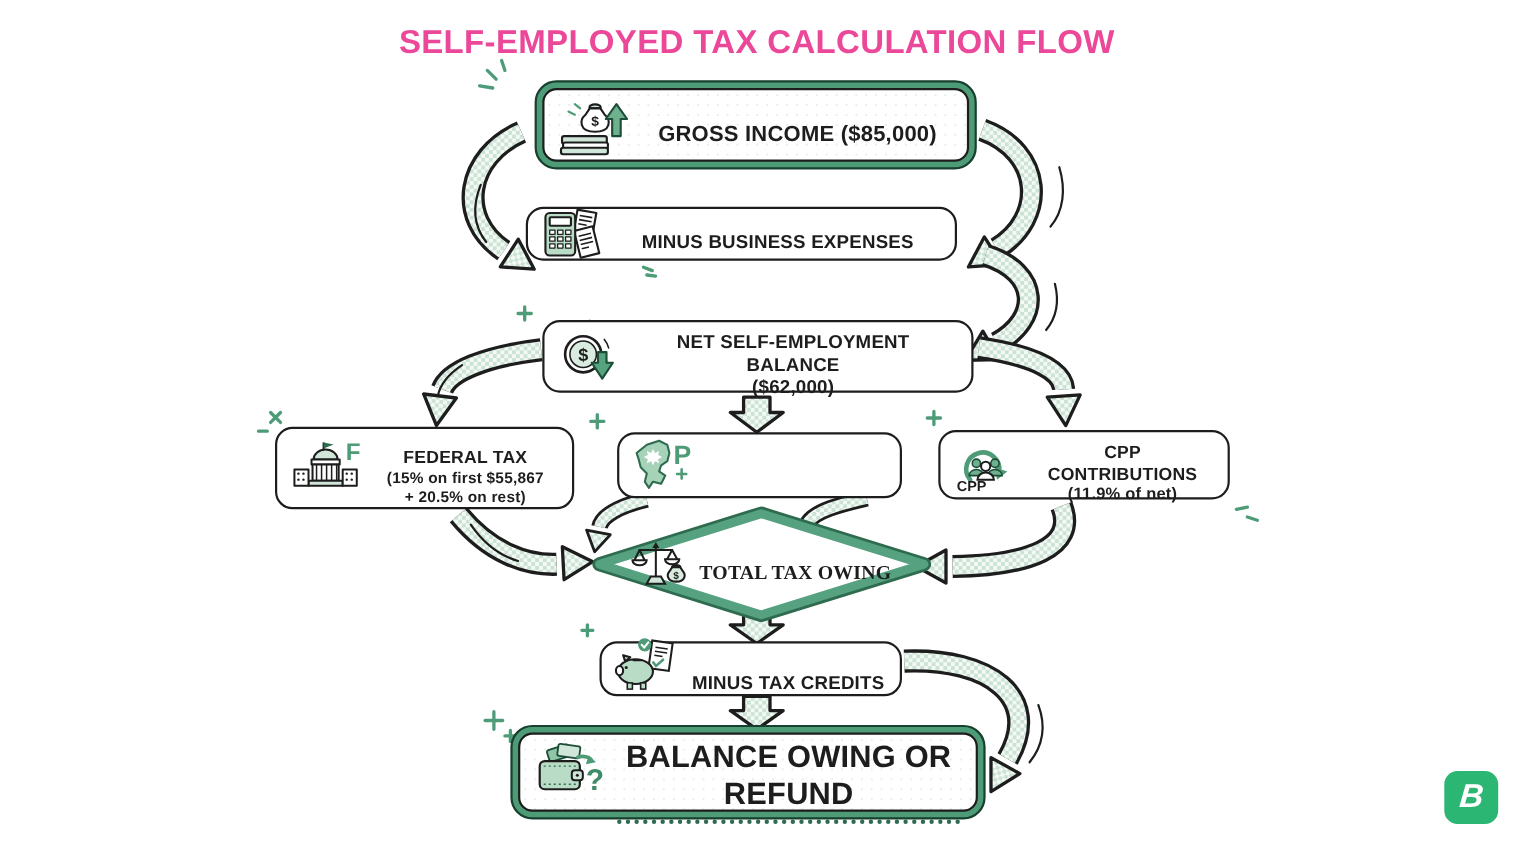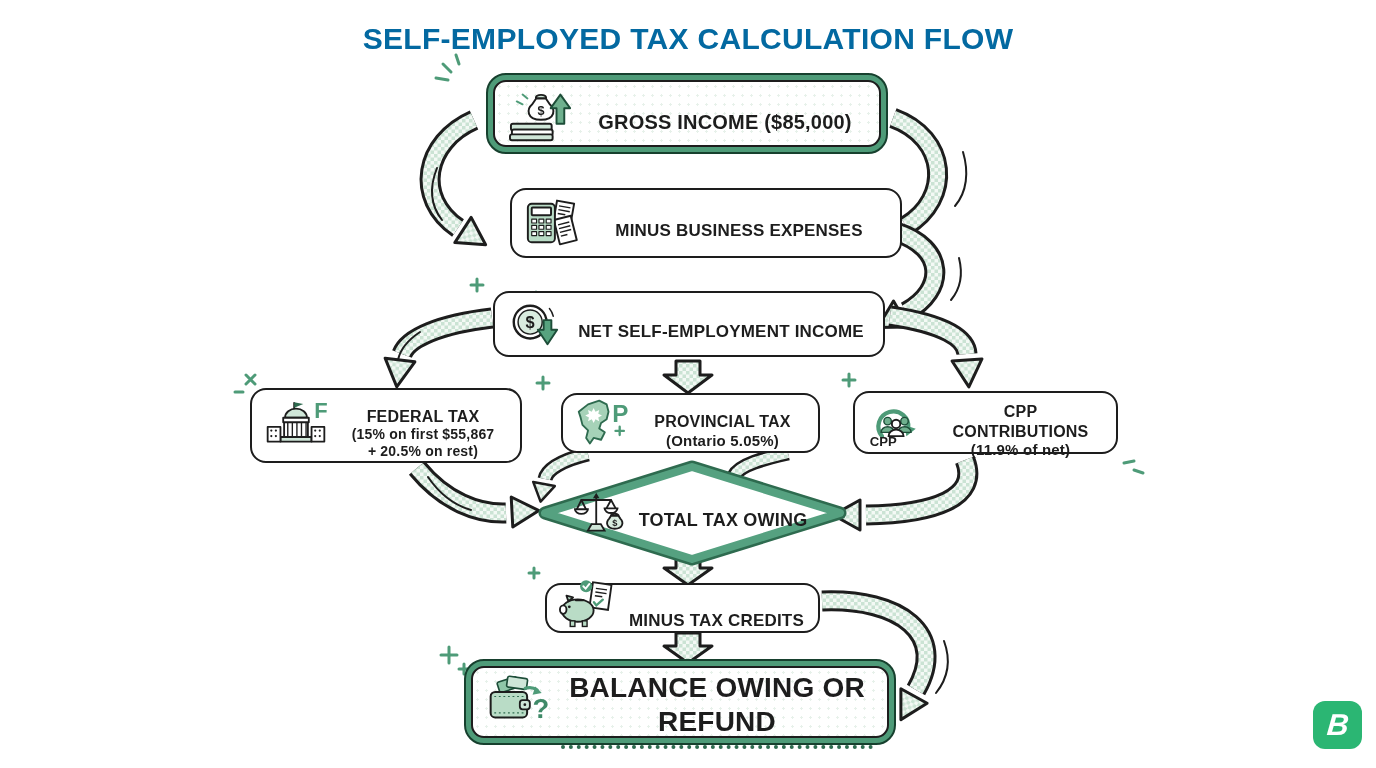--- a/index.html
+++ b/index.html
@@ -1,29 +1,29 @@
 <!DOCTYPE html>
 <html><head>
 <meta charset="utf-8">
 <style>
   html,body{margin:0;padding:0;background:#fff;}
   body{font-family:"Liberation Sans",sans-serif;color:#1d1d1d;}
   .canvas{position:relative;width:1376px;height:768px;background:#fff;overflow:hidden;}
   .page-title{position:absolute;top:22px;left:0;width:100%;text-align:center;
-    font-size:30px;font-weight:800;letter-spacing:.3px;color:#0369a1;z-index:3;}
+    font-size:30px;font-weight:800;letter-spacing:.3px;color:#ec4899;z-index:3;}
   .svg-layer{position:absolute;left:0;top:0;width:1376px;height:768px;z-index:1;}
   .node{position:absolute;display:flex;align-items:center;box-sizing:border-box;z-index:2;}
   .plain{background:#fff;border:2.5px solid #1d1d1d;border-radius:16px;padding:0 12px;gap:10px;}
   .green-frame{background:#4E9B78;border:2px solid #17402E;border-radius:20px;padding:5px;}
   .green-frame .inner{flex:1;height:100%;background:#fff;border:2px solid #1d1d1d;border-radius:13px;
     display:flex;align-items:center;gap:12px;padding:0 14px;box-sizing:border-box;
     background-image:radial-gradient(#e7f1ea 1.2px,transparent 1.3px);background-size:9px 9px;}
   .label{flex:1;text-align:center;font-weight:700;line-height:1.2;letter-spacing:.2px;margin-top:16px;}
   .fs20{font-size:20px;} .fs17{font-size:17px;} .fs16{font-size:16px;}
-  .fs15{font-size:15px;} .fs14{font-size:14px;} .fs21{font-size:28px;} .fs18{font-size:18px;}
+  .fs15{font-size:15px;} .fs14{font-size:14px;} .fs21{font-size:28px;} .fs18{font-size:18px;font-family:Liberation Serif, serif;}
   .sub{font-weight:700;}
   .icon{flex:0 0 auto;overflow:visible;}
   .diamond-content{position:absolute;left:574px;top:489px;width:240px;height:48px;
     display:flex;align-items:center;gap:8px;z-index:2;}
   .dotted{display:inline-block;border-bottom:4px dotted #2E6B4F;padding-bottom:6px;}
   .logo{position:absolute;left:1313px;top:701px;width:49px;height:48px;border-radius:12px;
     background:#2BB673;display:flex;align-items:center;justify-content:center;z-index:3;}
   .logo span{color:#fff;font-size:30px;font-weight:800;font-style:italic;transform:skewX(-5deg);}
   svg text{font-family:"Liberation Sans",sans-serif;}
 </style>
@@ -144,21 +144,21 @@
           <rect x="2" y="38" width="42" height="7" rx="2" fill="#cfe6d8"></rect>
           <rect x="3" y="44" width="42" height="6" rx="2" fill="#fff"></rect>
           <rect x="1" y="49" width="44" height="6" rx="2" fill="#cfe6d8"></rect>
           <polygon points="49,38 57,38 57,22 63,22 53,8 43,22 49,22" fill="#6FB08E" stroke="#1d4d38"></polygon>
         </g>
       </svg>
       <div class="label fs20">GROSS INCOME ($85,000)</div>
     </div>
   </div>
 
-  <div class="node plain" style="left:510px;top:188px;width:392px;height:70px;justify-content:center;">
+  <div class="node plain" style="left:478px;top:188px;width:392px;height:49px;justify-content:center;">
     <svg class="icon" width="56" height="52" viewBox="0 0 58 52">
       <g stroke="#1d1d1d" stroke-width="2" stroke-linejoin="round">
         <g transform="rotate(10 40 16)">
           <rect x="32" y="4" width="18" height="24" fill="#fff"></rect>
           <path d="M35,9 h12 M35,13 h12 M35,17 h8" stroke-width="1.5" fill="none"></path>
         </g>
         <g transform="rotate(-14 44 34)">
           <rect x="34" y="20" width="18" height="26" fill="#fff"></rect>
           <path d="M37,26 h12 M37,30 h12 M37,34 h12 M37,38 h7" stroke-width="1.5" fill="none"></path>
         </g>
@@ -184,21 +184,22 @@
 
   <div class="node plain" style="left:493px;top:291px;width:392px;height:66px;">
     <svg class="icon" width="54" height="52" viewBox="0 0 56 52">
       <circle cx="24" cy="24" r="17" fill="#fff" stroke="#1d1d1d" stroke-width="2.5"></circle>
       <circle cx="24" cy="24" r="12.5" fill="#d9ecdf" stroke="#1d1d1d" stroke-width="1.5"></circle>
       <text x="24" y="30" font-size="17" font-weight="bold" text-anchor="middle" fill="#1d1d1d">$</text>
       <path d="M44,10 a20,20 0 0 1 4,8 M46,30 a20,20 0 0 1 -3,7" stroke="#1d1d1d" fill="none" stroke-width="1.5" stroke-linecap="round"></path>
       <polygon points="38,22 46,22 46,32 52,32 42,47 32,32 38,32" fill="#57A37F" stroke="#1d4d38" stroke-width="2" stroke-linejoin="round"></polygon>
     </svg>
     <div class="label fs17">
-      <div>NET SELF-EMPLOYMENT INCOME</div>
+      <div>NET SELF-EMPLOYMENT BALANCE</div>
+      <div class="sub">($62,000)</div>
     </div>
   </div>
 
   <div class="node plain" style="left:250px;top:388px;width:272px;height:75px;">
     <svg class="icon" width="64" height="56" viewBox="0 0 70 58">
       <g stroke="#1d1d1d" stroke-width="2" stroke-linejoin="round">
         <path d="M33,3 v8" fill="none"></path>
         <polygon points="33,3 43,5 33,9" fill="#2E6B4F" stroke="none"></polygon>
         <path d="M23,20 a12,10 0 0 1 24,0 z" fill="#cfe6d8"></path>
         <rect x="21" y="20" width="28" height="5" fill="#fff"></rect>
@@ -227,24 +228,20 @@
     </div>
   </div>
 
   <div class="node plain" style="left:561px;top:393px;width:259px;height:60px;">
     <svg class="icon" width="54" height="56" viewBox="0 0 58 56">
       <path d="M4,16 L14,8 L26,4 L34,8 L36,16 L34,24 L28,28 L26,34 L32,38 L28,46 L20,44 L16,50 L12,44 L14,36 L8,30 L6,22 Z" fill="#a6d2b8" stroke="#2E6B4F" stroke-width="2" stroke-linejoin="round"></path>
       <path d="M20,12 l2,4 4,-2 -1,4 4,2 -4,2 1,4 -4,-2 -2,4 -2,-4 -4,2 1,-4 -4,-2 4,-2 -1,-4 4,2 z" fill="#fff"></path>
       <text x="40" y="27" font-size="26" font-weight="bold" fill="#4E9B78">P</text>
       <path d="M48,32 v9 M43.5,36.5 h9" stroke="#4E9B78" stroke-width="2.5" fill="none" stroke-linecap="round"></path>
     </svg>
-    <div class="label">
-      <div class="fs16">PROVINCIAL TAX</div>
-      <div class="fs15">(Ontario 5.05%)</div>
-    </div>
   </div>
 
   <div class="node plain" style="left:853px;top:391px;width:265px;height:63px;">
     <svg class="icon" width="60" height="56" viewBox="0 0 64 56">
       <path d="M16,42 A16,16 0 1 1 44,34" fill="none" stroke="#4E9B78" stroke-width="4.5" stroke-linecap="round"></path>
       <polygon points="40,30 52,34 42,42" fill="#4E9B78"></polygon>
       <g fill="#6FB08E" stroke="#1d4d38" stroke-width="1.5">
         <circle cx="22" cy="26" r="4"></circle>
           <path d="M15,38 a7,6 0 0 1 14,0 z"></path>
         <circle cx="40" cy="26" r="4"></circle>

